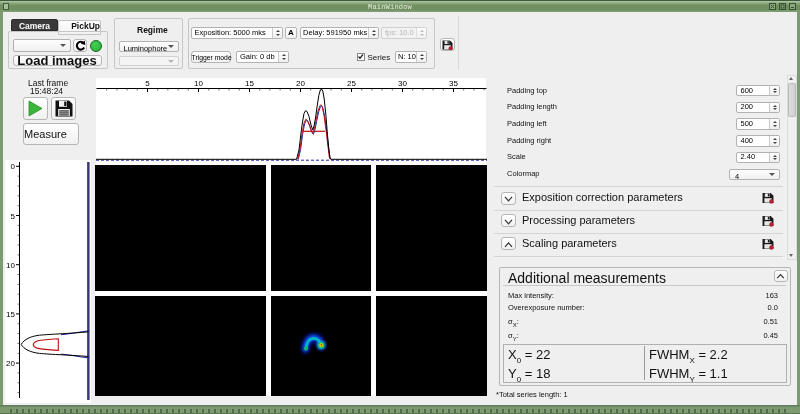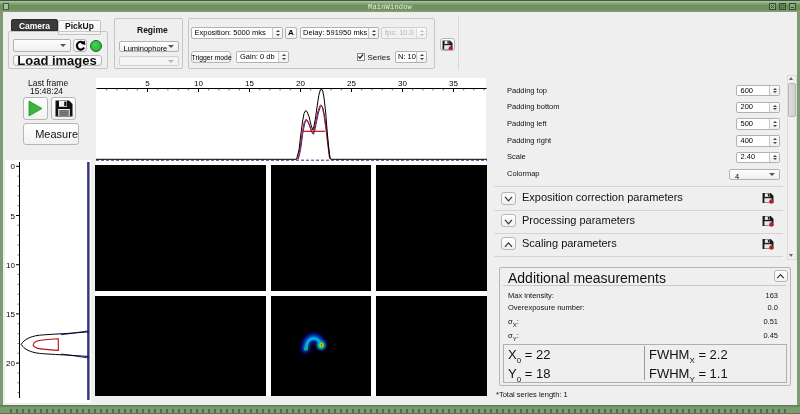--- a/index.html
+++ b/index.html
@@ -35,21 +35,21 @@
     <svg width="5" height="5" style="position:absolute;left:0;top:0">
       <path d="M1 3.5 L4 3.5" stroke="#33502f" stroke-width="1"></path>
     </svg>
   </div>
 
 <div class="abs" style="left:3px;top:12px;width:794px;height:394px;background:#efefef"></div>
 <div class="abs" style="left:0;top:405px;width:800px;height:9px;background:linear-gradient(#5a775a 0%,#7d9b70 30%,#7d9b70 85%,#44603f 100%)"></div>
 <div class="abs" style="left:10px;top:409px;width:780px;height:4px;background:repeating-linear-gradient(90deg,rgba(25,50,35,.45) 0 2px,rgba(0,0,0,0) 2px 6px)"></div>
 
 <div class="abs" style="left:11px;top:18.5px;width:47px;height:12.5px;background:#3a3a3a;border:1px solid #2c2c2c;border-radius:2px 2px 0 0;color:#fff;font-size:8.5px;text-align:center;line-height:12px;font-weight:600">Camera</div>
-<div class="abs" style="left:58px;top:19.5px;width:43px;height:15px;background:linear-gradient(#fdfdfd,#f2f2f2);border:1px solid #c2c2c2;border-radius:2px 2px 0 0;color:#111;font-size:8.5px;text-align:center;line-height:11px;font-weight:600">PickUp</div>
+<div class="abs" style="left:58px;top:19.5px;width:43px;height:15px;background:linear-gradient(#fdfdfd,#f2f2f2);border:1px solid #c2c2c2;border-radius:2px 2px 0 0;color:#111;font-size:8.5px;text-align:right;line-height:11px;font-weight:600">PickUp</div>
 <div class="pane" style="left:8px;top:31px;width:100px;height:37.5px"></div>
 <div class="combo" style="left:12.5px;top:39px;width:58px;height:12.5px">
     <span class="carr"></span>
   </div>
 <div class="btn" style="left:72.5px;top:38.5px;width:14.5px;height:13.5px">
   <svg width="13" height="13" style="position:absolute;left:0.5px;top:0.5px">
       <path d="M9.6 3 A3.9 3.9 0 1 0 10.2 7.6" fill="none" stroke="#000" stroke-width="2.1"></path>
       <path d="M10.8 0.4 L11.3 4.9 L6.8 3.7 Z" fill="#000"></path>
     </svg>
 </div>
@@ -131,21 +131,21 @@
   <svg width="18" height="17" style="position:absolute;left:3px;top:2.5px" viewBox="0 0 18 17">
     <path d="M0.5 0.5 H14 L17.5 4 V16.5 H0.5 Z" fill="#111"></path>
     <rect x="4" y="0.8" width="8" height="6" fill="#f2f2f2"></rect>
     <rect x="9.2" y="1.6" width="2.3" height="4.4" fill="#111"></rect>
     <rect x="3.2" y="9" width="11.6" height="7" fill="#f2f2f2"></rect>
     <rect x="4.2" y="10.4" width="9.6" height="1.1" fill="#111"></rect>
     <rect x="4.2" y="12.4" width="9.6" height="1.1" fill="#111"></rect>
     <rect x="4.2" y="14.4" width="9.6" height="1.1" fill="#111"></rect>
   </svg>
 </div>
-<div class="btn" style="left:23px;top:123px;width:56px;height:22px;font-size:11px;text-align:right;line-height:20px;color:#111">Measure</div>
+<div class="btn" style="left:23px;top:123px;width:56px;height:22px;font-size:11px;text-align:left;line-height:20px;color:#111">Measure</div>
 
 <div class="abs" style="left:95.5px;top:78px;width:390.5px;height:87px;background:#fff"></div>
 <svg class="abs" style="left:95.5px;top:78px" width="391" height="84" viewBox="0 0 391 84">
   <line x1="0.5" y1="10.5" x2="390.5" y2="10.5" stroke="#000" stroke-width="1"></line>
   <g stroke="#000" stroke-width="1">
     <line x1="51.5" y1="10.5" x2="51.5" y2="14"></line>
       <line x1="102.5" y1="10.5" x2="102.5" y2="14"></line>
       <line x1="153.5" y1="10.5" x2="153.5" y2="14"></line>
       <line x1="204.5" y1="10.5" x2="204.5" y2="14"></line>
       <line x1="255.5" y1="10.5" x2="255.5" y2="14"></line>
@@ -266,21 +266,21 @@
   <path d="M15.5 23 C16 16.5 19 12.2 23 11.8 C27.5 11.4 30.6 14.5 31 19.5" fill="none" stroke="#0a55d8" stroke-width="5.5" stroke-linecap="round" filter="url(#b2)"></path>
   <path d="M16 22.5 C16.5 16.5 19.5 12.8 23 12.5 C27 12.2 30.2 15 30.7 19.5" fill="none" stroke="#00b4cc" stroke-width="3" stroke-linecap="round" filter="url(#b3)"></path>
   <circle cx="16" cy="22.5" r="2" fill="#18b868" filter="url(#b3)"></circle>
   <circle cx="31.2" cy="19.3" r="4.2" fill="#00b4cc" filter="url(#b2)"></circle>
   <circle cx="31.2" cy="19.2" r="2.6" fill="#35cc35" filter="url(#b3)"></circle>
   <circle cx="31.3" cy="19.1" r="1.8" fill="#e0e000" filter="url(#b3)"></circle>
   <circle cx="31.4" cy="19" r="0.9" fill="#dd3300"></circle>
 </svg>
 
 <div class="lbl" style="left:507px;top:86.6px">Padding top</div>
-<div class="lbl" style="left:507px;top:103.4px">Padding bottom</div>
+<div class="lbl" style="left:507px;top:103.4px">Padding length</div>
 <div class="lbl" style="left:507px;top:120.1px">Padding left</div>
 <div class="lbl" style="left:507px;top:136.7px">Padding right</div>
 <div class="lbl" style="left:507px;top:153.3px">Scale</div>
 <div class="lbl" style="left:507px;top:170.3px">Colormap</div>
 <div class="spin" style="left:735.5px;top:84.9px;width:44px;height:11.5px">
     <span class="spintxt" style="left:4px">600</span>
     <span class="sparr">
       <span class="up"></span>
       <span class="dn"></span>
     </span>

